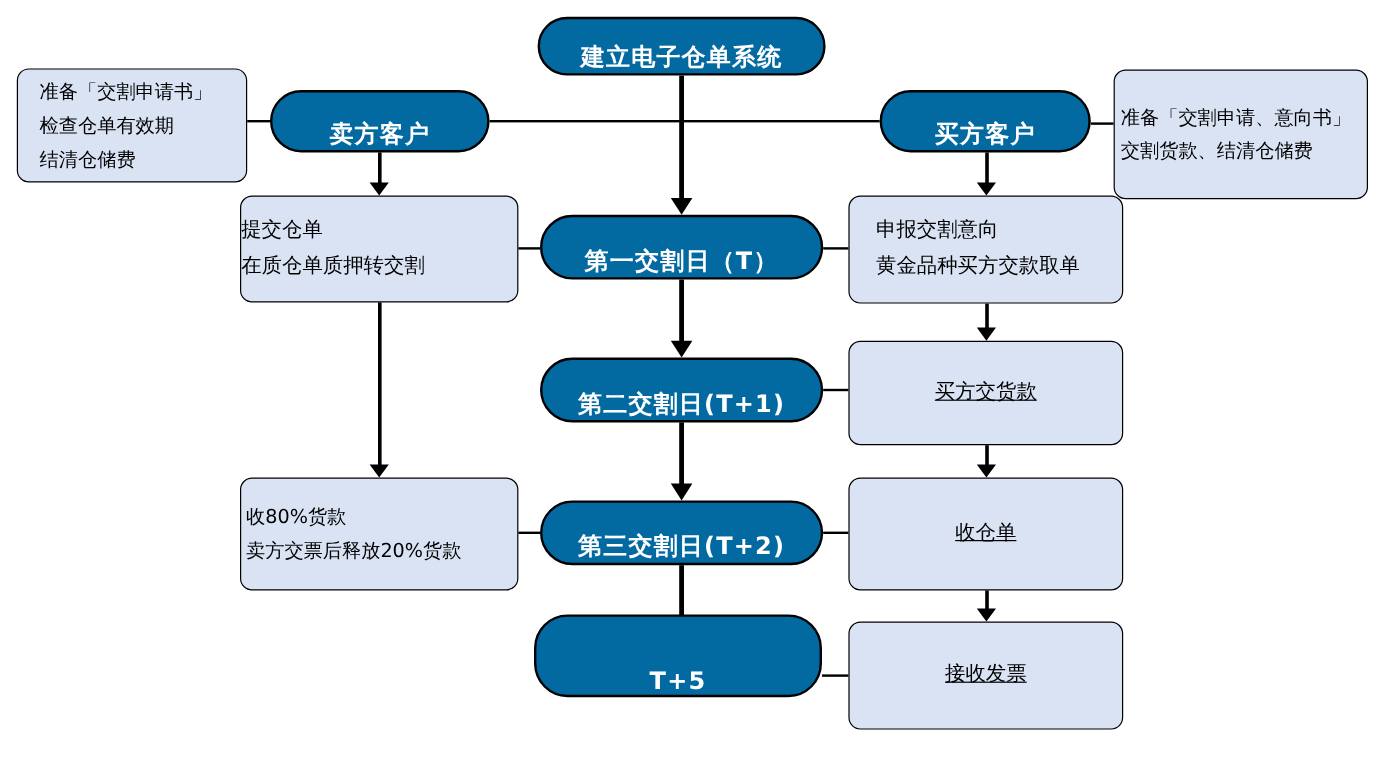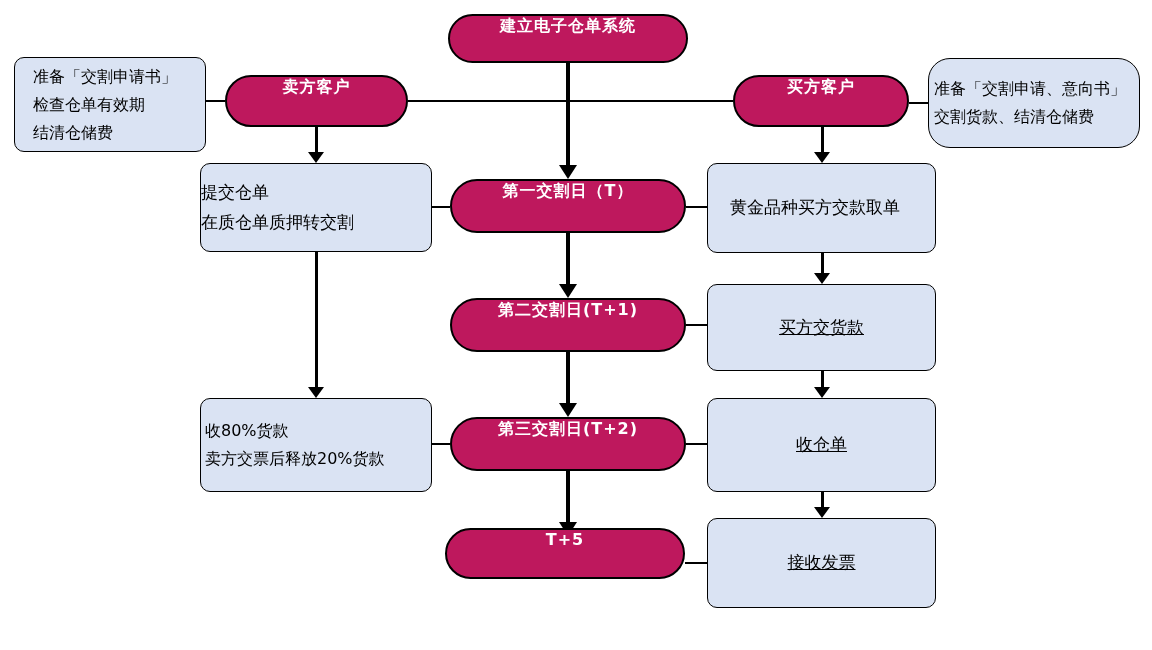--- a/index.html
+++ b/index.html
@@ -1,23 +1,23 @@
 <!DOCTYPE html>
 <html><head>
 <meta charset="utf-8">
 <style>
   html,body{margin:0;padding:0;background:#ffffff;}
   #canvas{
     position:relative;width:1152px;height:650px;background:#ffffff;overflow:hidden;
     font-family:"DejaVu Sans",sans-serif;
   }
   .pill{
-    position:absolute;background:#be185d;border:2px solid #000;border-radius:28px;
-    color:#fff;display:flex;align-items:flex-start;justify-content:center;
-    font-size:16px;font-weight:600;letter-spacing:1px;box-sizing:border-box;
+    position:absolute;background:#0369a1;border:2px solid #000;border-radius:28px;
+    color:#fff;display:flex;align-items:flex-end;justify-content:center;
+    font-size:20px;font-weight:600;letter-spacing:1px;box-sizing:border-box;
     white-space:nowrap;
   }
   .box{
     position:absolute;background:#DAE3F3;border:1.5px solid #000;border-radius:10px;
     color:#000;box-sizing:border-box;display:flex;flex-direction:column;justify-content:center;
     font-size:17px;
   }
   .box .ln{line-height:1.75;}
   .box.center{align-items:center;text-align:center;text-decoration:underline;}
   .hline{position:absolute;background:#000;height:2px;}
@@ -91,41 +91,42 @@
   </div>
 
   <div class="pill" style="left:450px;top:298px;width:236px;height:54px;">
     <span>第二交割日(T+1)</span>
   </div>
 
   <div class="pill" style="left:450px;top:417px;width:236px;height:54px;">
     <span>第三交割日(T+2)</span>
   </div>
 
-  <div class="pill" style="left:445px;top:528px;width:240px;height:51px;">
+  <div class="pill" style="left:445px;top:512px;width:240px;height:69px;">
     <span>T+5</span>
   </div>
 
   <div class="box" style="left:14px;top:57px;width:192px;height:95px;padding-left:18px;font-size:16px;">
     <div class="ln">准备「交割申请书」</div>
     <div class="ln">检查仓单有效期</div>
     <div class="ln">结清仓储费</div>
   </div>
 
-  <div class="box" style="left:928px;top:58px;width:212px;height:90px;padding-left:5px;font-size:16px;border-radius:22px;">
+  <div class="box" style="left:928px;top:58px;width:212px;height:108px;padding-left:5px;font-size:16px;">
     <div class="ln">准备「交割申请、意向书」</div>
     <div class="ln">交割货款、结清仓储费</div>
   </div>
 
   <div class="box" style="left:200px;top:163px;width:232px;height:89px;">
     <div class="ln">提交仓单</div>
     <div class="ln">在质仓单质押转交割</div>
   </div>
 
   <div class="box" style="left:707px;top:163px;width:229px;height:90px;padding-left:22px;">
+    <div class="ln">申报交割意向</div>
     <div class="ln">黄金品种买方交款取单</div>
   </div>
 
   <div class="box center" style="left:707px;top:284px;width:229px;height:87px;">
     <div class="ln">买方交货款</div>
   </div>
 
   <div class="box" style="left:200px;top:398px;width:232px;height:94px;padding-left:4px;font-size:16px;">
     <div class="ln">收80%货款</div>
     <div class="ln">卖方交票后释放20%货款</div>

